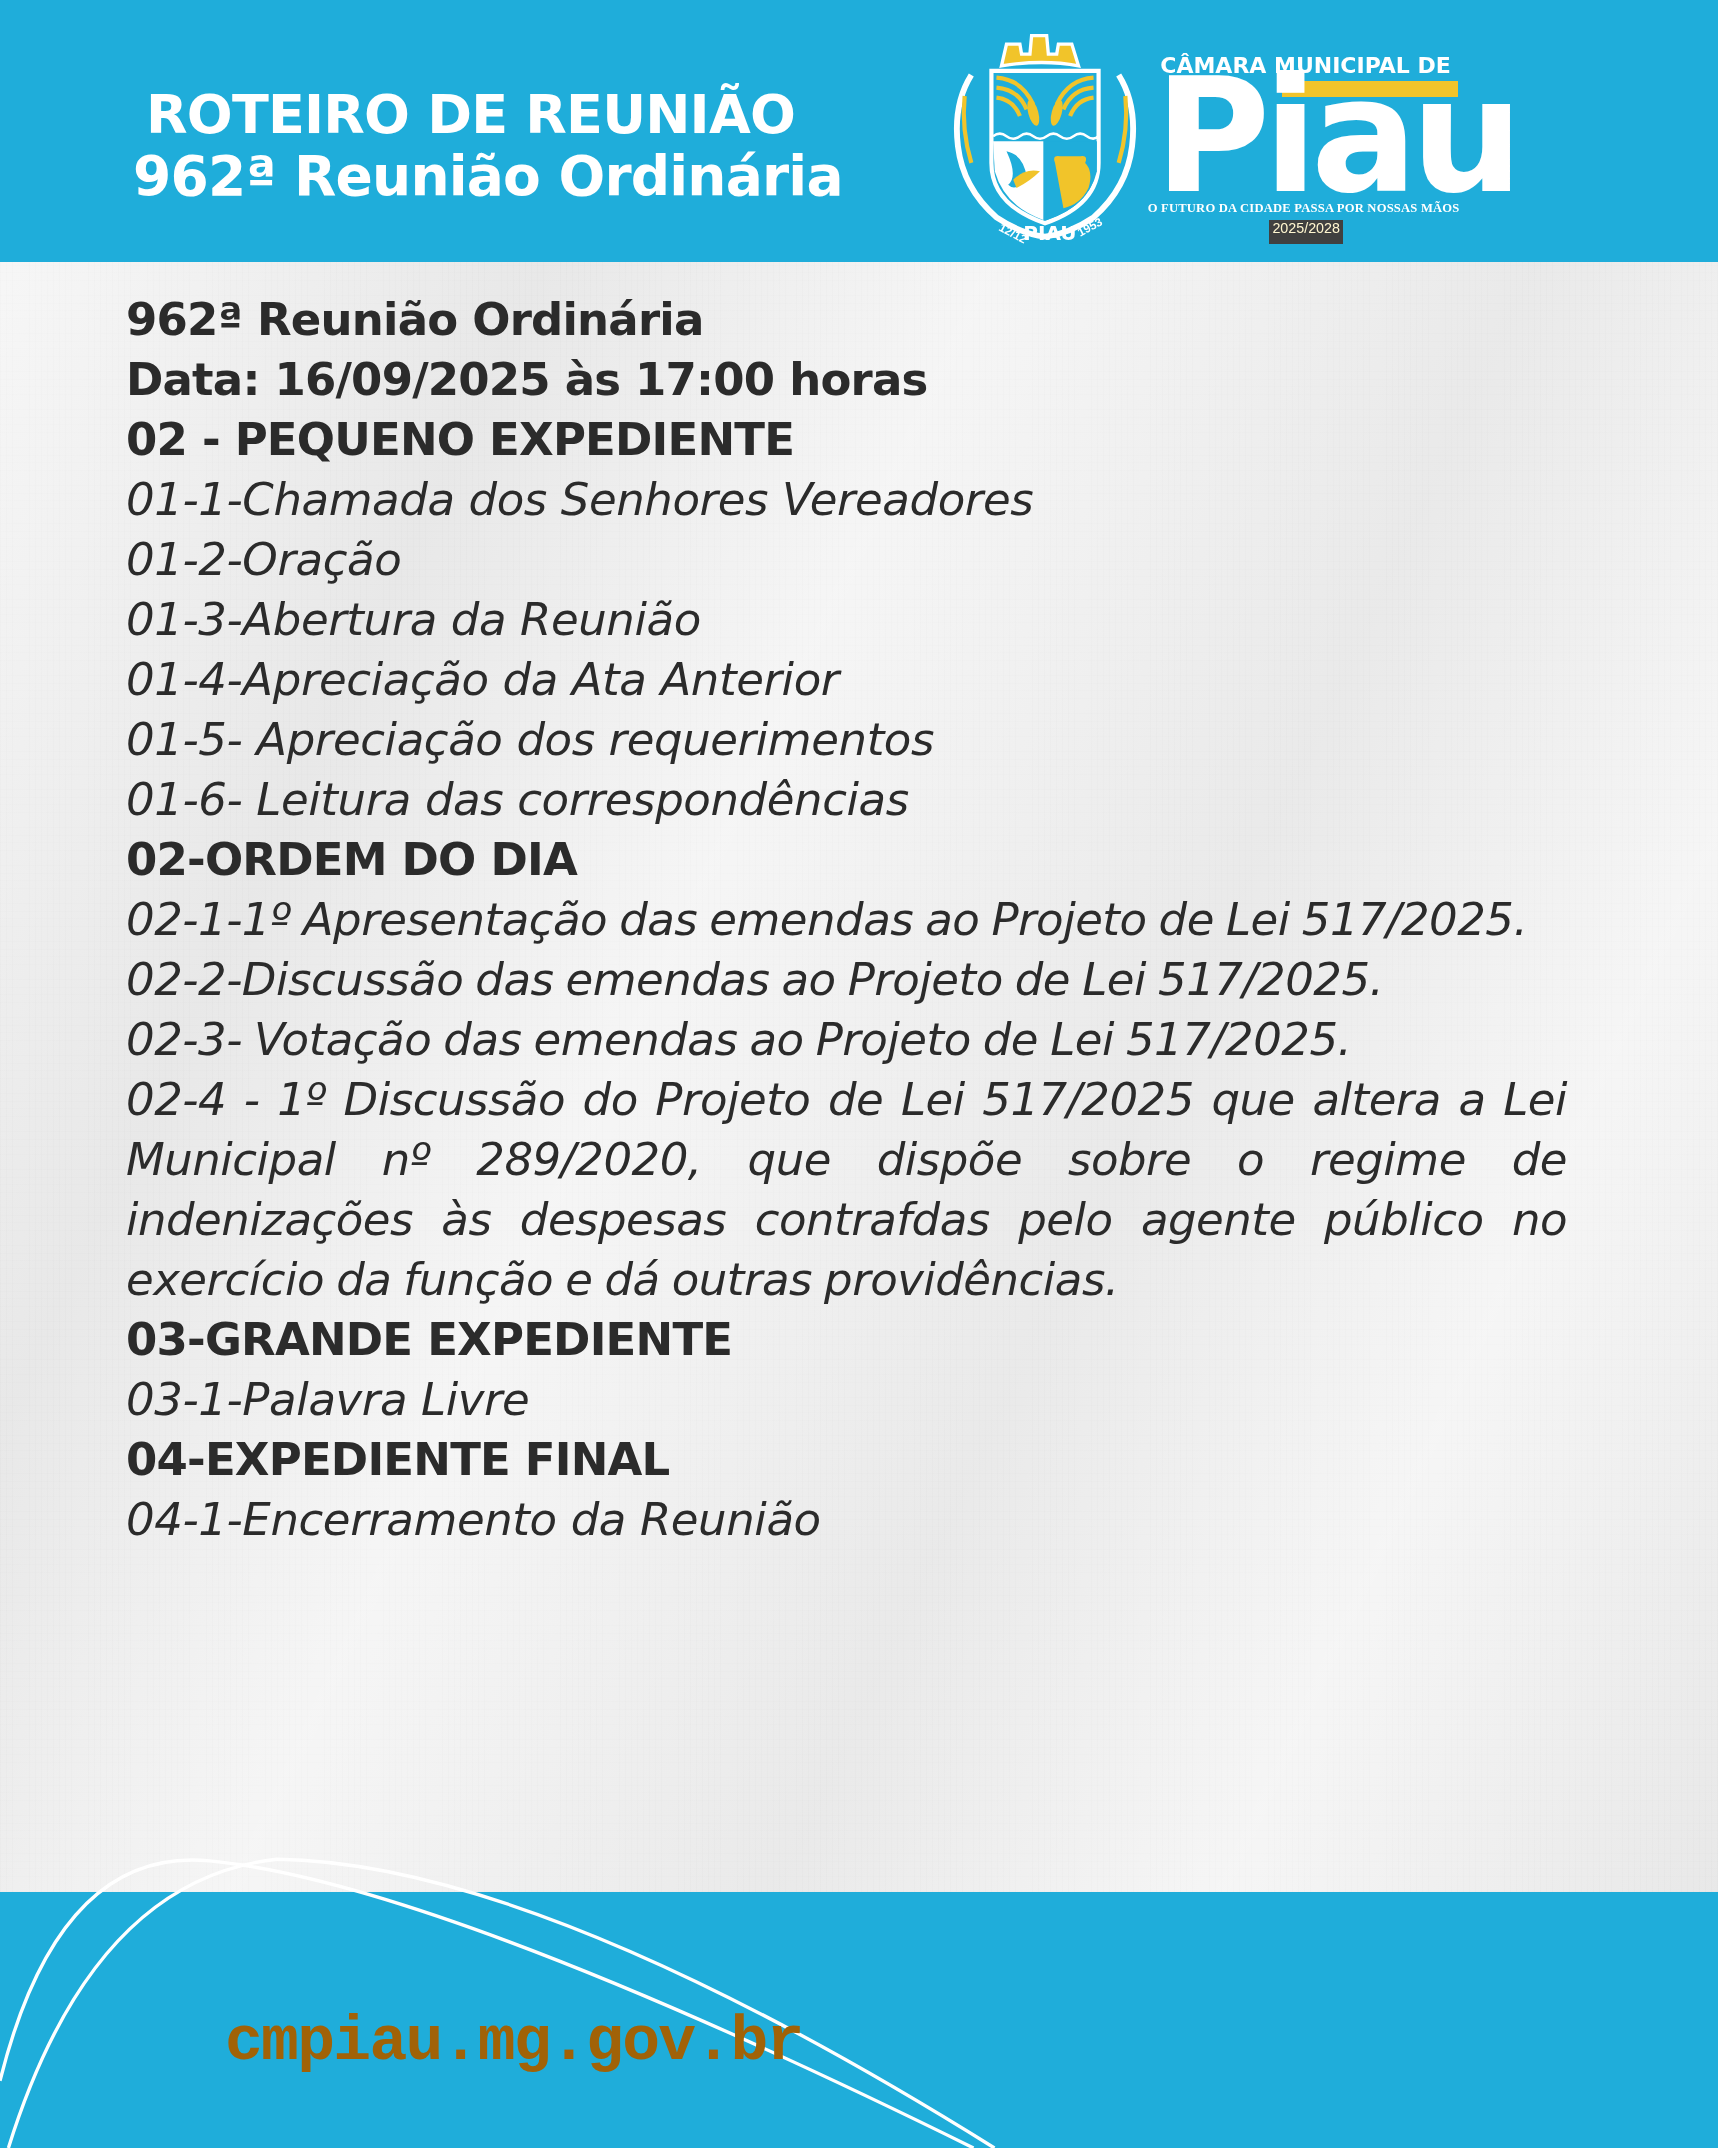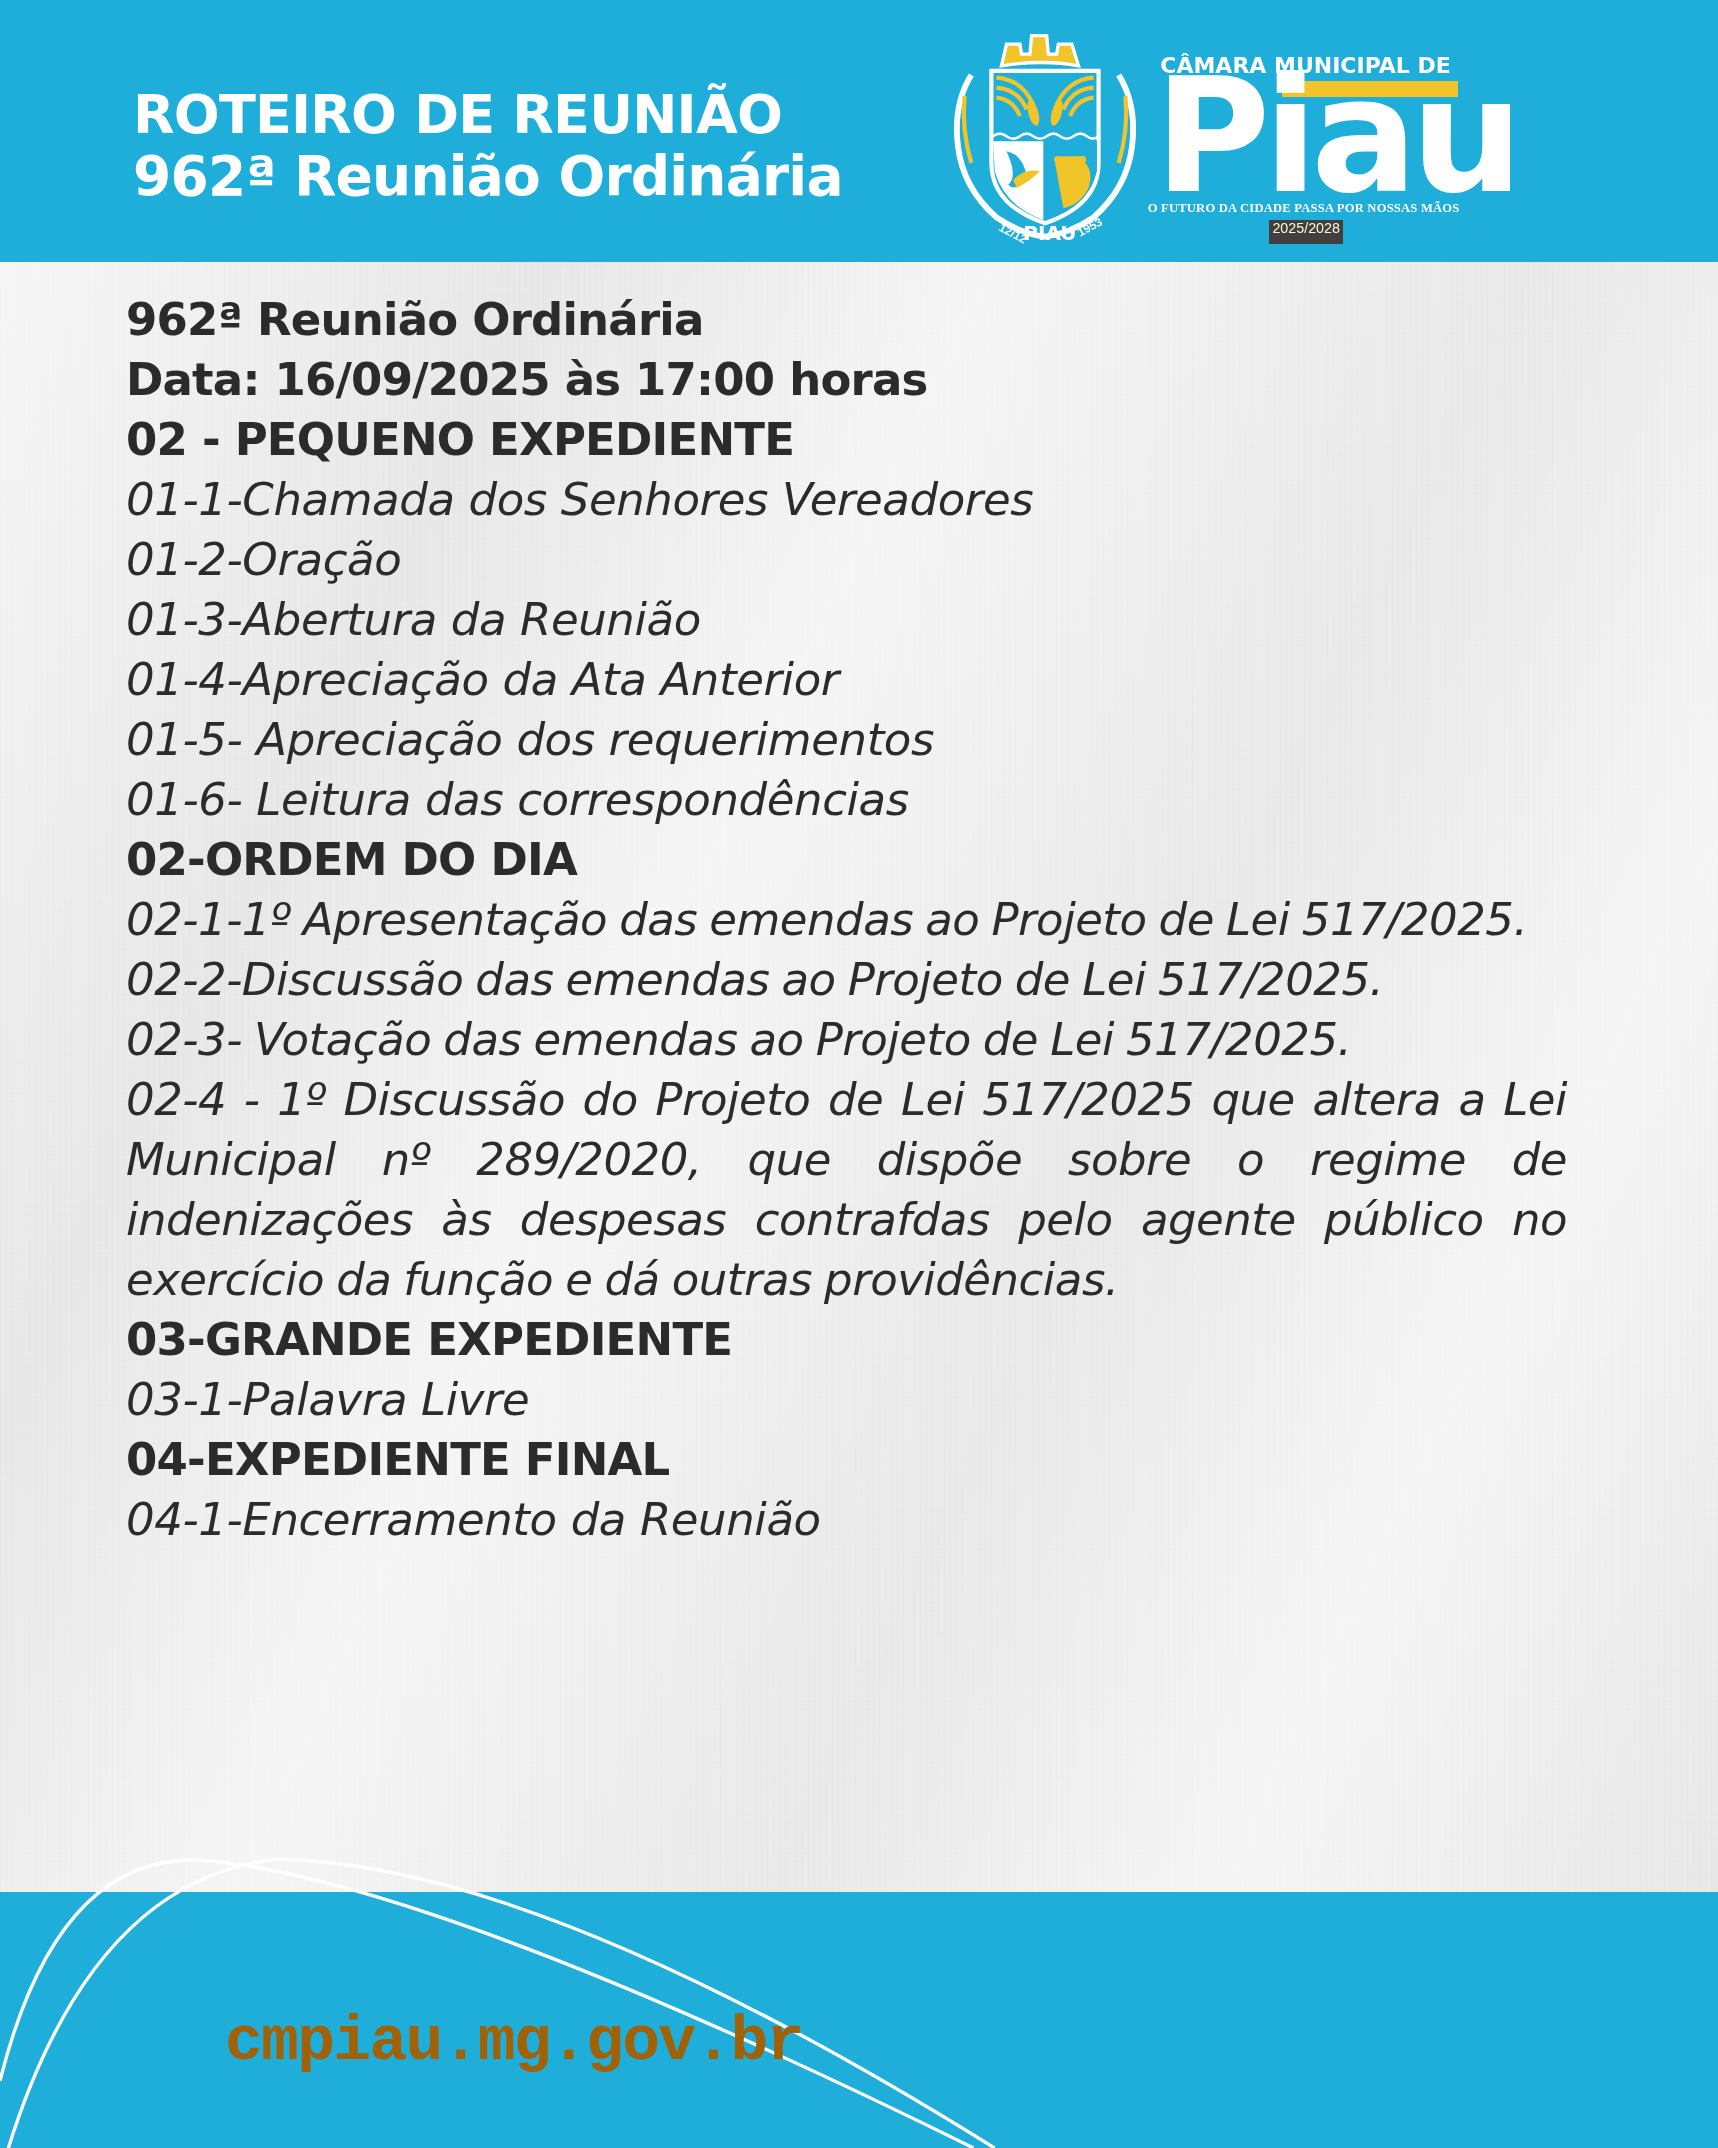--- a/index.html
+++ b/index.html
@@ -20,21 +20,21 @@
     .header {
       position: absolute; left: 0; top: 0; width: 1718px; height: 262px;
       background: #1fadda;
     }
     .header-title {
       position: absolute; left: 0; top: 81px; width: 915px;
       color: #ffffff; font-weight: bold;
       font-family: "DejaVu Sans", sans-serif;
     }
     .header-title .l1 {
-      position: absolute; left: 133px; top: 0; font-size: 54px; line-height: 67px;
+      position: absolute; left: 146px; top: 0; font-size: 54px; line-height: 67px;
       letter-spacing: -0.8px; white-space: nowrap;
     }
     .header-title .l2 {
       position: absolute; left: 133px; top: 62px; font-size: 55px; line-height: 67px;
       letter-spacing: -0.8px; white-space: nowrap;
     }
     
     .crest { position: absolute; left: 946px; top: 28.5px; width: 198px; height: 216px; }
     .wordmark { position: absolute; left: 1141px; top: 50px; width: 336px; height: 201px; }
     .wm-top {

